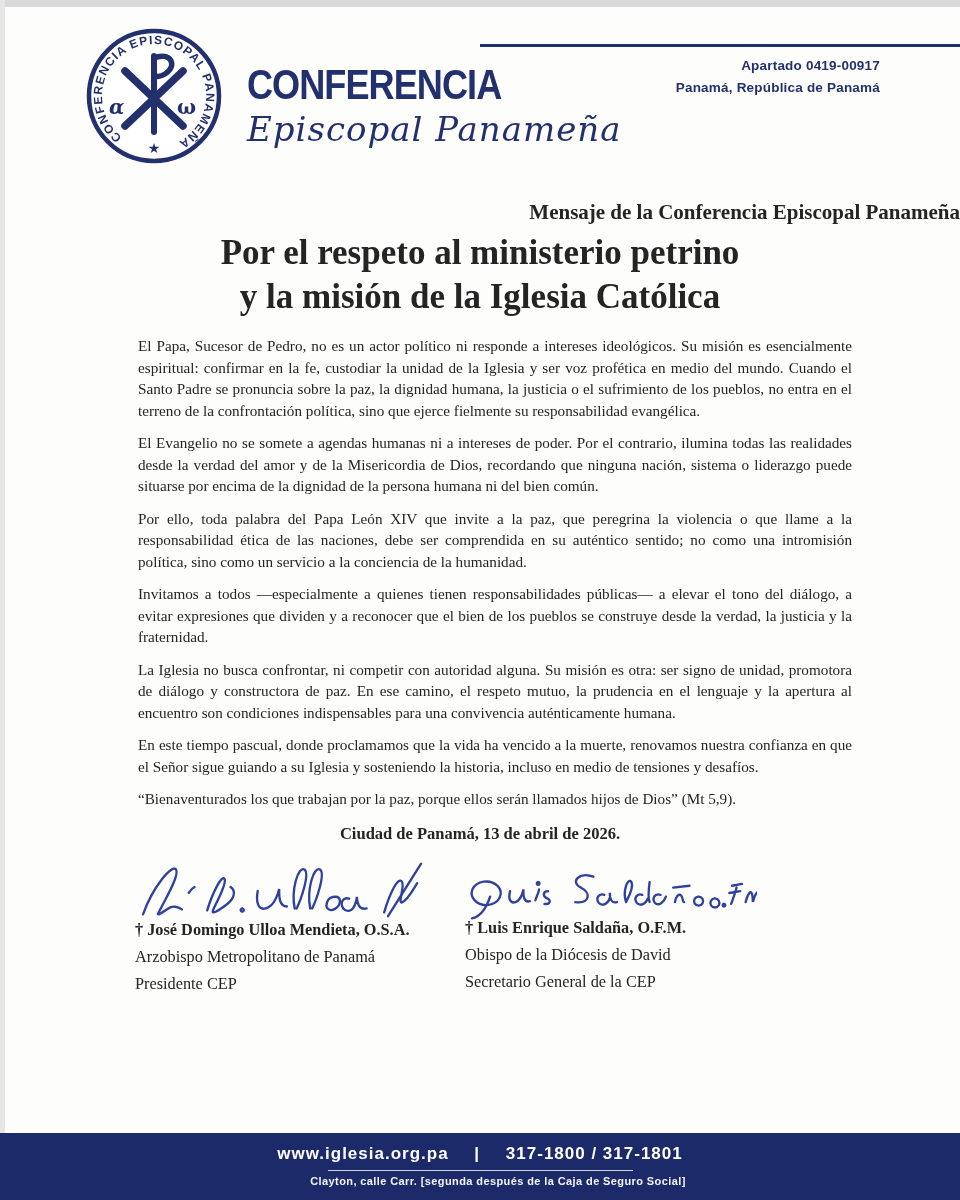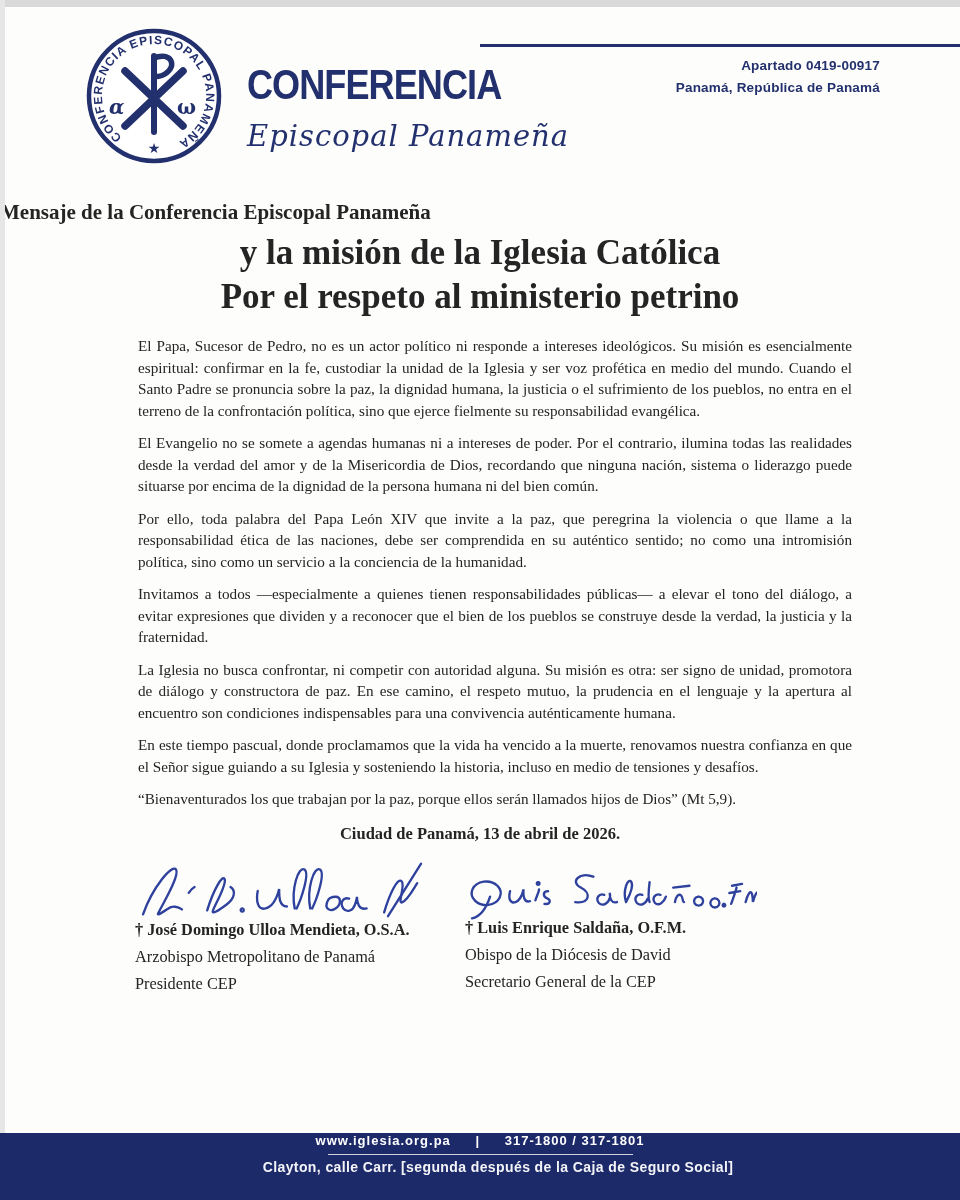--- a/index.html
+++ b/index.html
@@ -20,32 +20,32 @@
 
   
   .header{position:relative;height:172px;}
   .logo-svg{position:absolute;left:84px;top:26px;width:140px;height:140px;color:var(--navy);}
   .wordmark{position:absolute;left:247px;top:64px;color:var(--navy);}
   .wm1{
     font-family:"Liberation Sans",sans-serif;font-weight:bold;font-size:38px;
     letter-spacing:-1px;transform:scale(.95,1.1);transform-origin:left top;line-height:1;
   }
   .wm2{
-    font-family:"DejaVu Serif",serif;font-style:italic;font-size:29px;
-    letter-spacing:1px;margin-top:20px;line-height:1;
+    font-family:"DejaVu Serif",serif;font-style:italic;font-size:34px;
+    letter-spacing:1px;margin-top:10px;line-height:1;
   }
   .addr-rule{position:absolute;left:480px;top:44px;width:480px;height:3px;background:var(--navy);}
   .addr{
     position:absolute;right:80px;top:55px;text-align:right;
     font-family:"Liberation Sans",sans-serif;font-weight:bold;font-size:13.5px;
     color:var(--navy);line-height:1.6;letter-spacing:.2px;
   }
 
   
-  .kicker{text-align:left;font-weight:bold;font-size:21px;margin:28px 0 0;}
+  .kicker{text-align:right;font-weight:bold;font-size:21px;margin:28px 0 0;}
   .main-title{text-align:center;font-weight:bold;font-size:35px;line-height:1.26;margin:6px 0 0;}
 
   
   .body-text{width:714px;margin:16px 0 0 138px;font-size:15.2px;line-height:21.5px;}
   .body-text p{margin:0 0 11px;text-align:justify;}
 
   .date-line{text-align:center;font-weight:bold;font-size:16.5px;margin:14px 0 0;}
 
   
   .sig-row{display:flex;margin:10px 0 5px 135px;width:730px;}
@@ -56,24 +56,24 @@
   .autograph.right{width:300px;height:58px;margin-left:-8px;margin-top:10px;}
   .sig-name{font-weight:700;font-size:16.3px;line-height:1.68;}
   .sig-role{font-size:16.3px;line-height:1.68;}
 
   
   .footer{
     position:absolute;left:0;bottom:0;width:100%;height:67px;
     background:var(--footer_bg);color:#fff;text-align:center;
     font-family:"Liberation Sans",sans-serif;
   }
-  .footer-row1{font-weight:bold;font-size:13px;letter-spacing:1px;}
+  .footer-row1{padding-top:11px;font-weight:bold;font-size:17px;letter-spacing:1px;}
   .footer-sep{display:inline-block;margin:0 20px;font-weight:bold;}
   .footer-divider{width:305px;height:1px;background:rgba(255,255,255,.78);margin:6px auto 4px;}
-  .footer-row2{font-size:14px;font-weight:bold;letter-spacing:.4px;opacity:.95;padding-left:36px;}
+  .footer-row2{font-size:11px;font-weight:bold;letter-spacing:.4px;opacity:.95;padding-left:36px;}
 </style>
 </head>
 <body>
 
 <div class="edge-top"></div>
 <div class="edge-left"></div>
 
 <div class="header">
 
   <svg class="logo-svg" viewBox="0 0 140 140">
@@ -104,22 +104,22 @@
 
   <div class="addr-rule"></div>
   <div class="addr">
     <div>Apartado 0419-00917</div>
     <div>Panamá, República de Panamá</div>
   </div>
 </div>
 
 <div class="kicker">Mensaje de la Conferencia Episcopal Panameña</div>
 <div class="main-title">
+  <div>Por el respeto al ministerio petrino</div>
   <div>y la misión de la Iglesia Católica</div>
-  <div>Por el respeto al ministerio petrino</div>
 </div>
 
 <div class="body-text">
   <p>El Papa, Sucesor de Pedro, no es un actor político ni responde a intereses ideológicos. Su misión es esencialmente espiritual: confirmar en la fe, custodiar la unidad de la Iglesia y ser voz profética en medio del mundo. Cuando el Santo Padre se pronuncia sobre la paz, la dignidad humana, la justicia o el sufrimiento de los pueblos, no entra en el terreno de la confrontación política, sino que ejerce fielmente su responsabilidad evangélica.</p>
   <p>El Evangelio no se somete a agendas humanas ni a intereses de poder. Por el contrario, ilumina todas las realidades desde la verdad del amor y de la Misericordia de Dios, recordando que ninguna nación, sistema o liderazgo puede situarse por encima de la dignidad de la persona humana ni del bien común.</p>
   <p>Por ello, toda palabra del Papa León XIV que invite a la paz, que peregrina la violencia o que llame a la responsabilidad ética de las naciones, debe ser comprendida en su auténtico sentido; no como una intromisión política, sino como un servicio a la conciencia de la humanidad.</p>
   <p>Invitamos a todos —especialmente a quienes tienen responsabilidades públicas— a elevar el tono del diálogo, a evitar expresiones que dividen y a reconocer que el bien de los pueblos se construye desde la verdad, la justicia y la fraternidad.</p>
   <p>La Iglesia no busca confrontar, ni competir con autoridad alguna. Su misión es otra: ser signo de unidad, promotora de diálogo y constructora de paz. En ese camino, el respeto mutuo, la prudencia en el lenguaje y la apertura al encuentro son condiciones indispensables para una convivencia auténticamente humana.</p>
   <p>En este tiempo pascual, donde proclamamos que la vida ha vencido a la muerte, renovamos nuestra confianza en que el Señor sigue guiando a su Iglesia y sosteniendo la historia, incluso en medio de tensiones y desafíos.</p>
   <p>“Bienaventurados los que trabajan por la paz, porque ellos serán llamados hijos de Dios” (Mt 5,9).</p>

